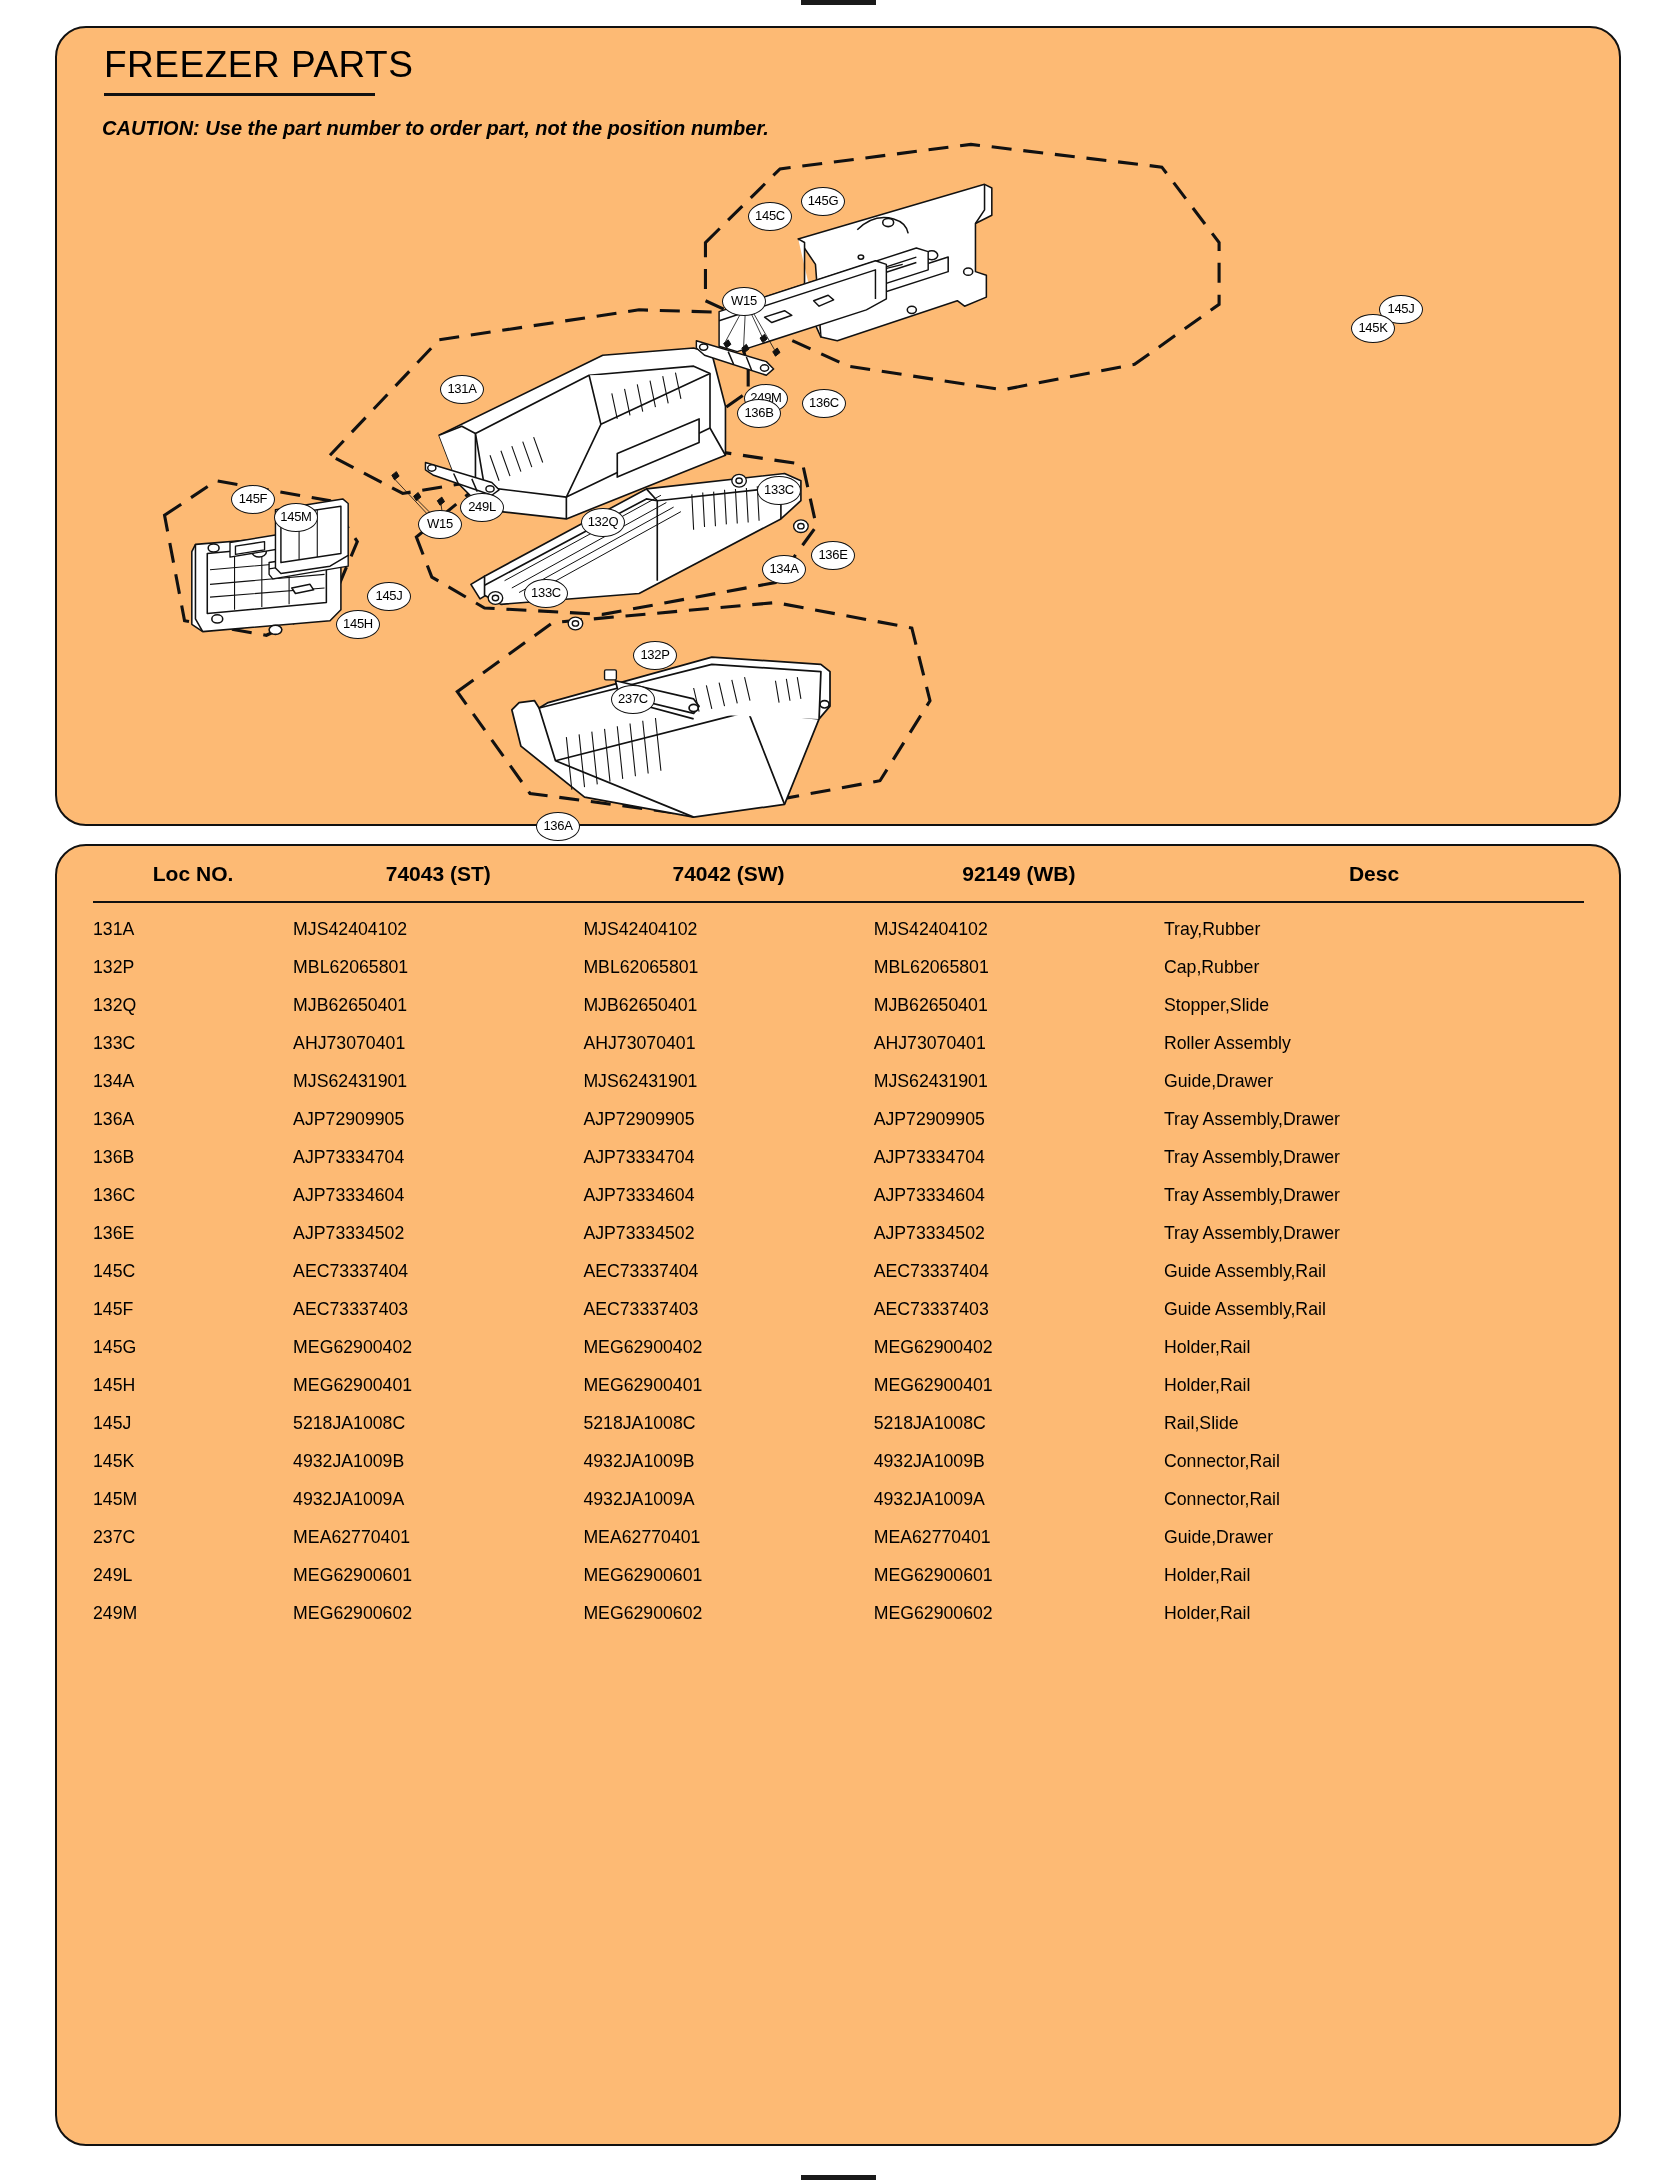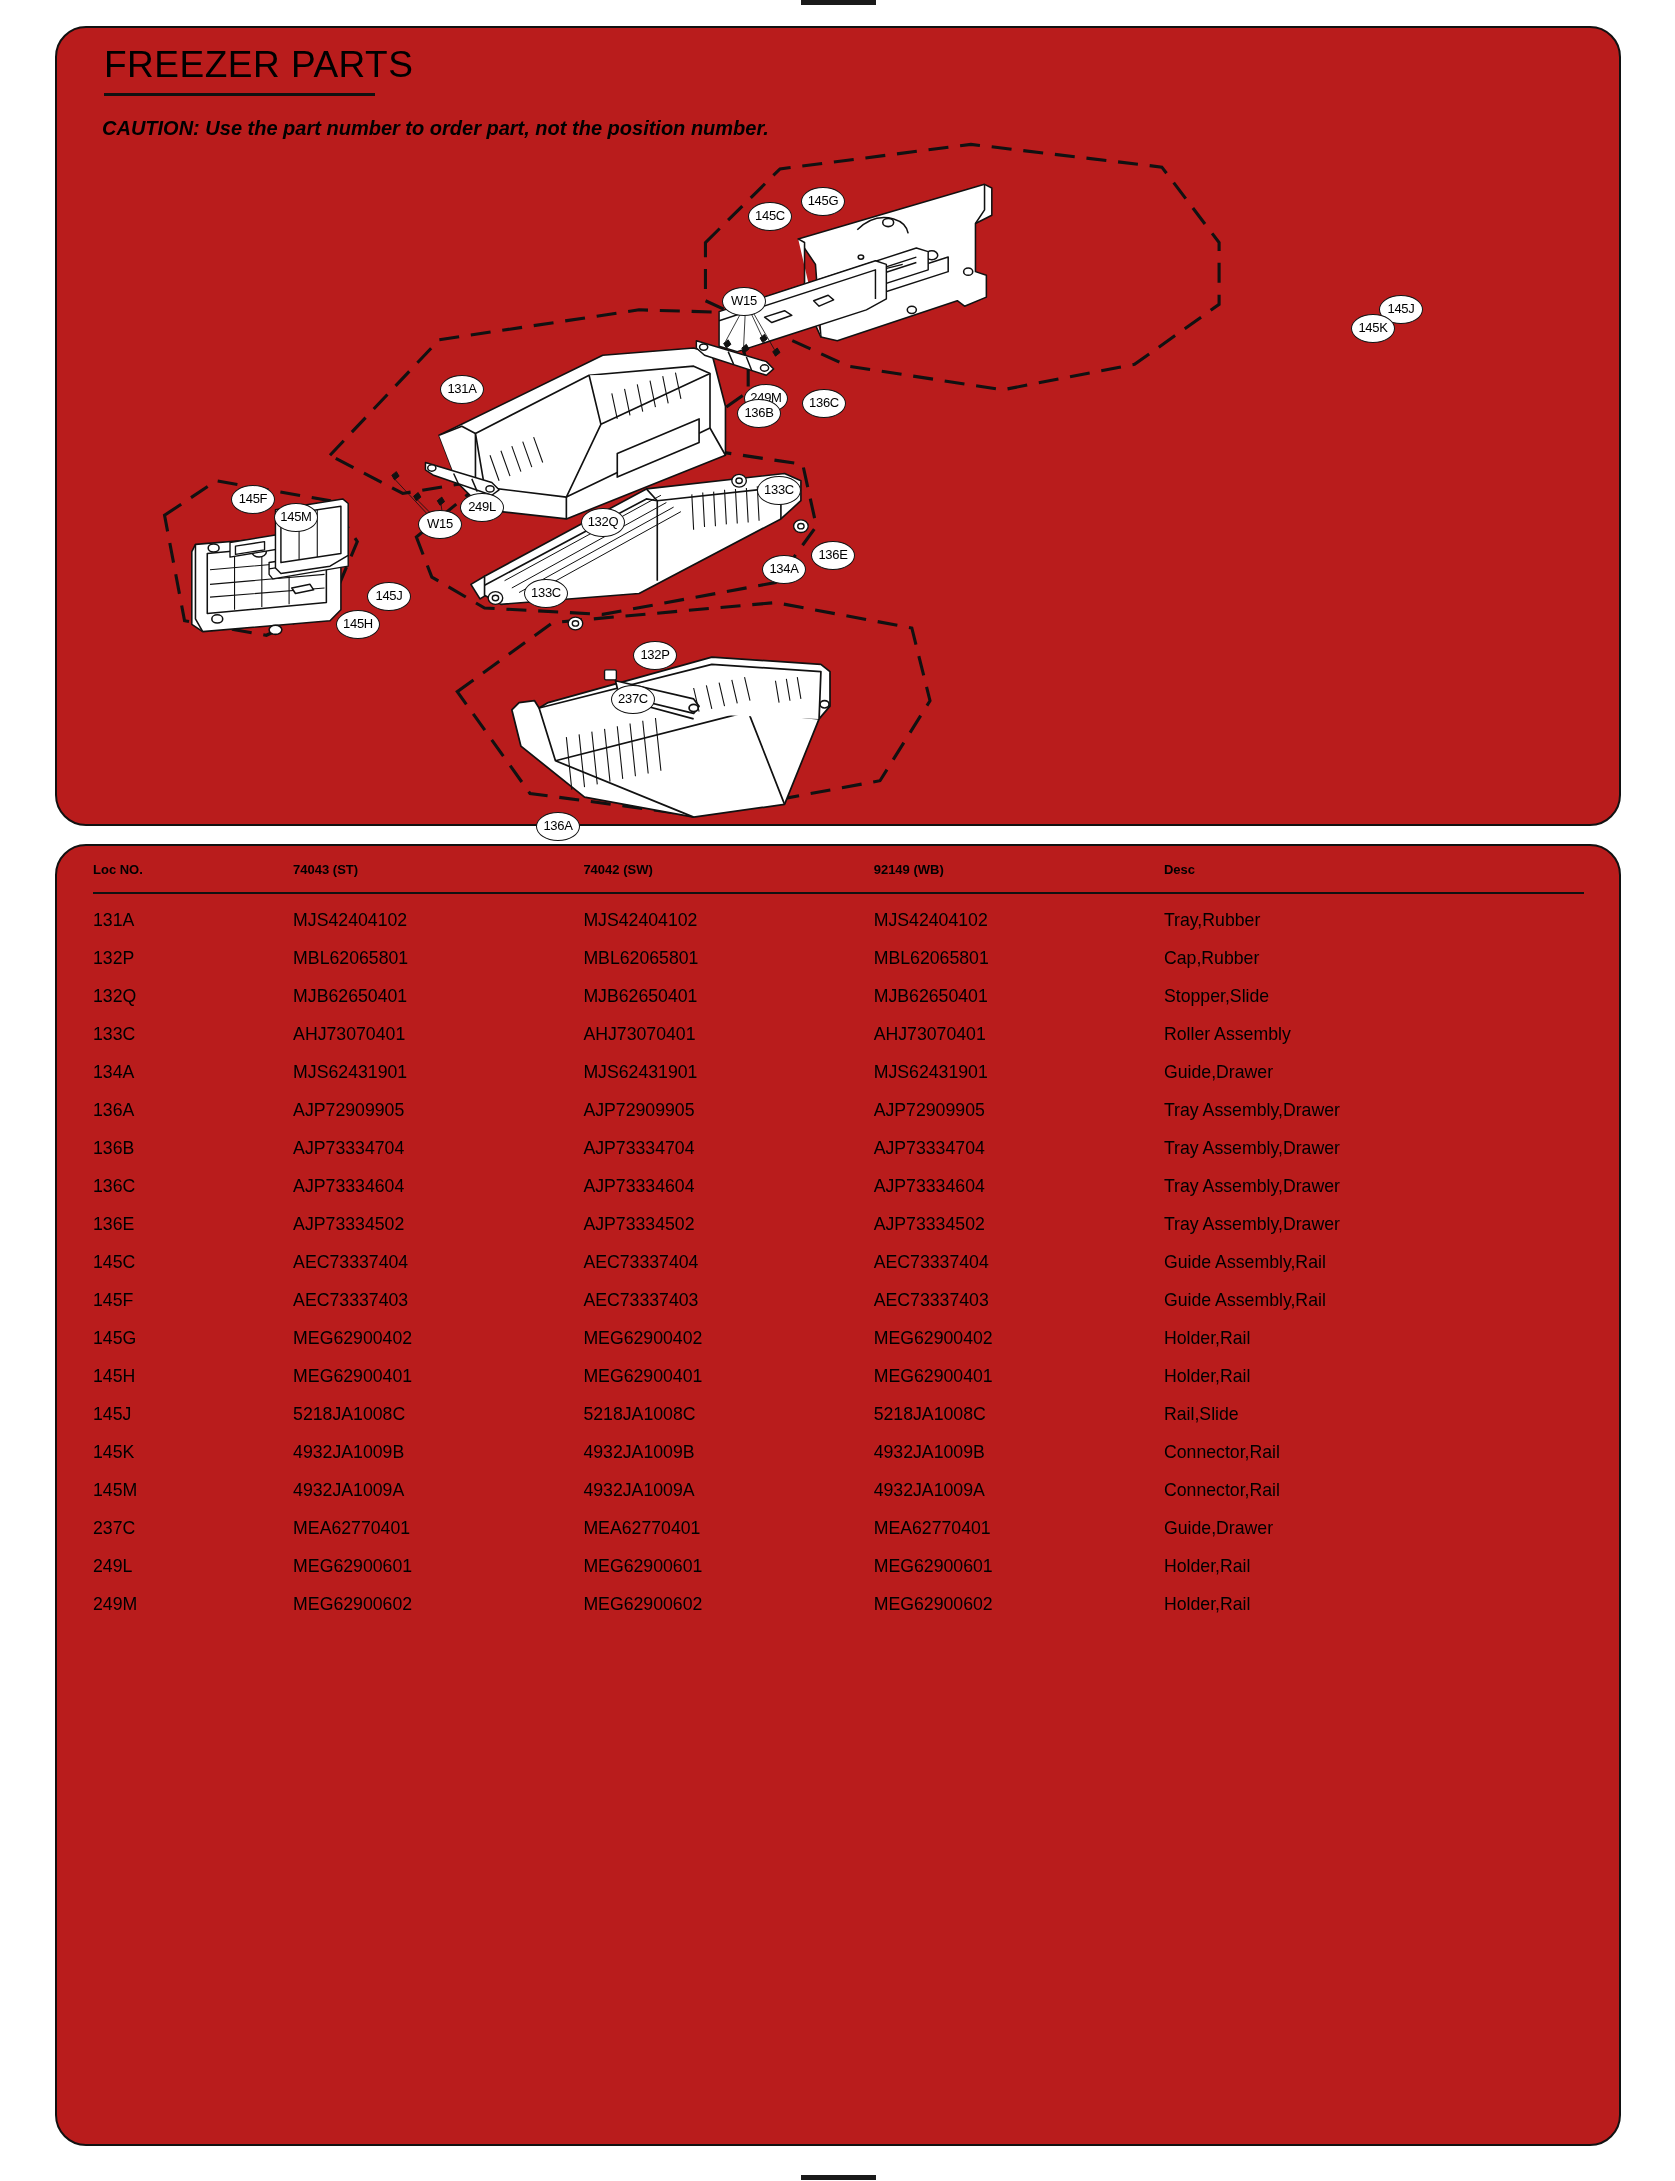--- a/index.html
+++ b/index.html
@@ -25,21 +25,21 @@
     height: 4.5px;
   }
   .reg-top { top: 0px; }
   .reg-bottom { top: 2175px; }
 
   
   .panel {
     position: absolute;
     border: 2.7px solid #111;
     border-radius: 31px;
-    background: #b91c1c;
+    background: #fdba74;
     box-sizing: border-box;
   }
   #diagram-panel {
     left: 55px;
     top: 25.5px;
     width: 1566px;
     height: 800px;
   }
   #table-panel {
     left: 55px;
@@ -107,22 +107,22 @@
   
   #parts-table {
     position: absolute;
     left: 36px;
     top: 16.4px;
     width: 1491px;
     border-collapse: collapse;
     font-family: "Liberation Sans", sans-serif;
   }
   #parts-table th {
-    text-align: left;
-    font-size: 13px;
+    text-align: center;
+    font-size: 21px;
     font-weight: bold;
     padding: 0 0 14.5px 0;
     border-bottom: 2.7px solid #111;
     white-space: nowrap;
   }
   #parts-table td {
     text-align: left;
     font-size: 17.7px;
     font-weight: normal;
     padding: 8.5px 0 8.5px 0;

